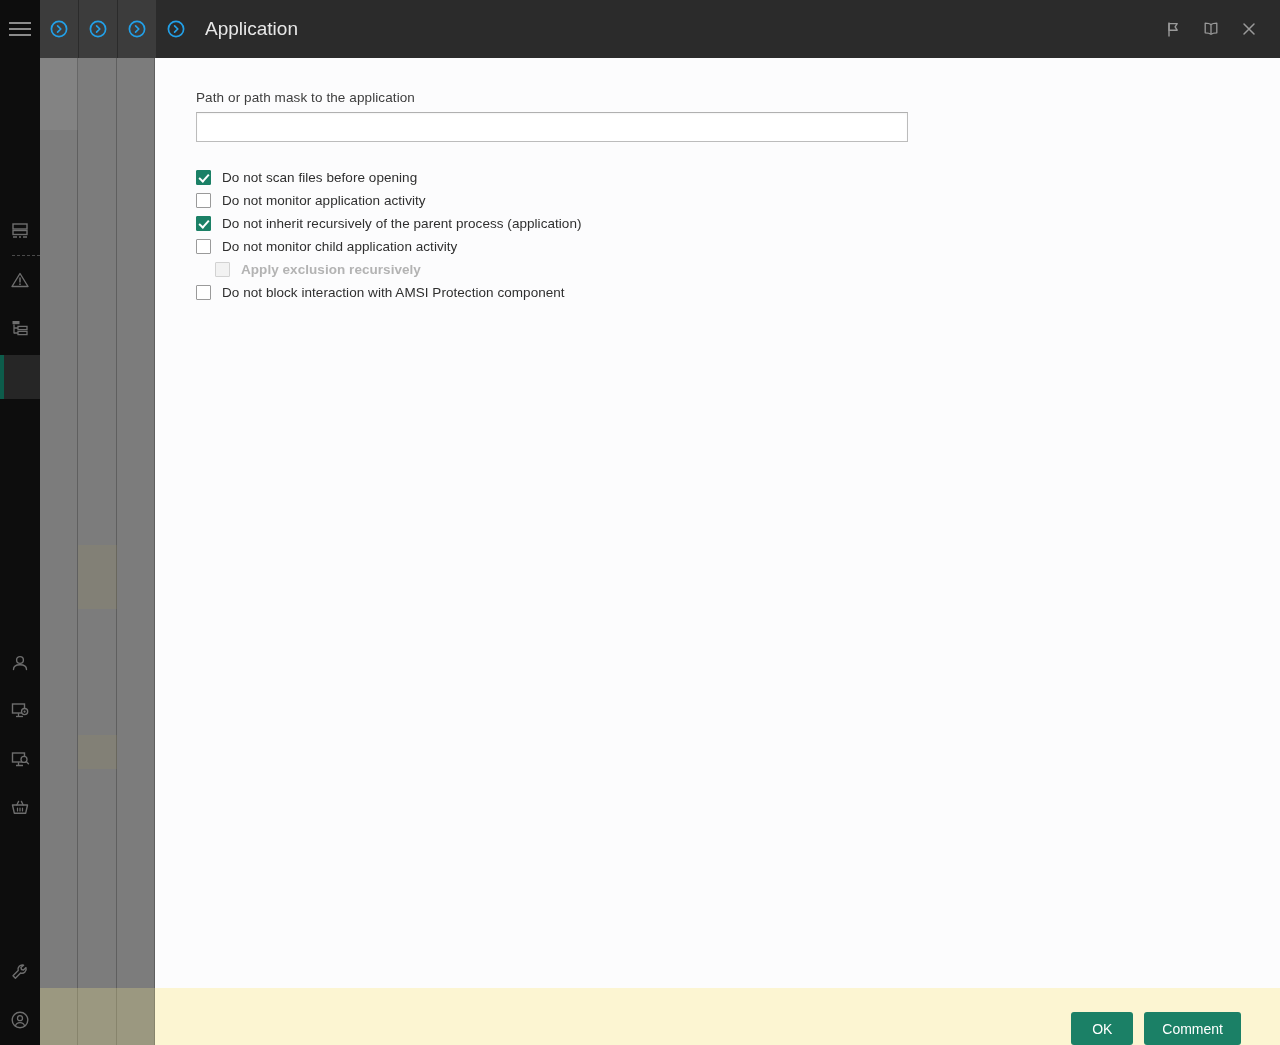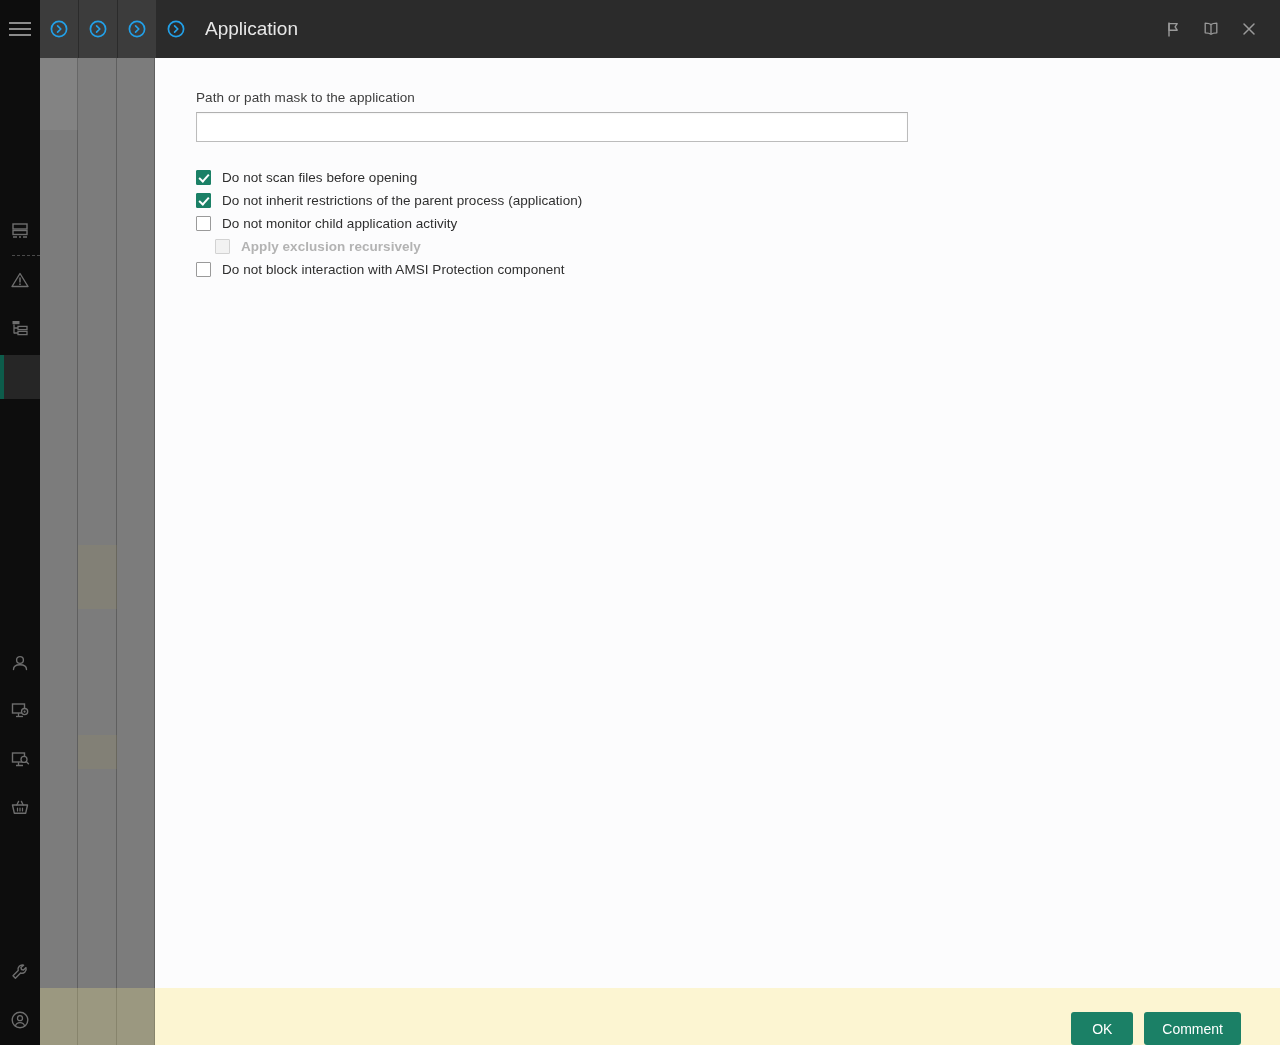--- a/index.html
+++ b/index.html
@@ -465,22 +465,26 @@
           <input class="text-input" type="text" placeholder="" style="">
         </div>
 
 
         <div class="checkbox-list" id="checkbox-list">
             <div class="cb-row">
               <span class="cb-box checked"></span>
               <span class="cb-label">Do not scan files before opening</span>
             </div>
             <div class="cb-row">
+              <span class="cb-box"></span>
+              <span class="cb-label">Do not monitor application activity</span>
+            </div>
+            <div class="cb-row">
               <span class="cb-box checked"></span>
-              <span class="cb-label">Do not inherit restrictions of the parent process (application)</span>
+              <span class="cb-label">Do not inherit recursively of the parent process (application)</span>
             </div>
             <div class="cb-row">
               <span class="cb-box"></span>
               <span class="cb-label">Do not monitor child application activity</span>
             </div>
             <div class="cb-row indented disabled">
               <span class="cb-box dis"></span>
               <span class="cb-label dis">Apply exclusion recursively</span>
             </div>
             <div class="cb-row">

